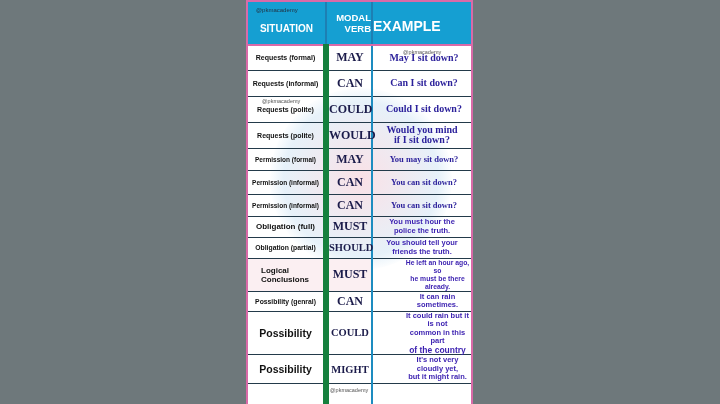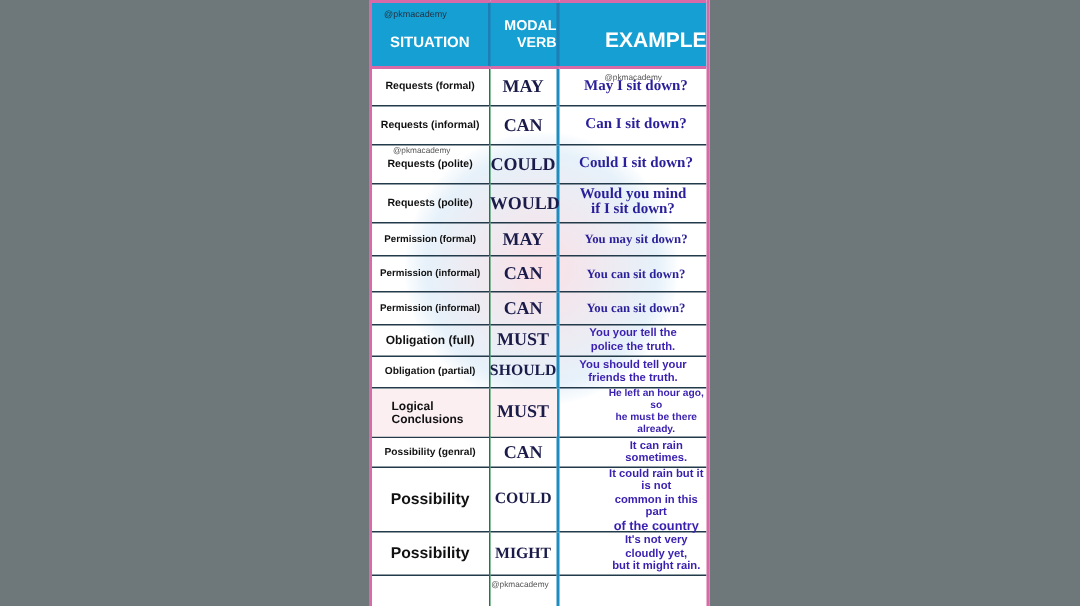--- a/index.html
+++ b/index.html
@@ -39,34 +39,34 @@
     th {
       background:#159fd2; color:#fff; font-weight:bold;
       height:36px; padding:0; vertical-align:middle;
       border-top:2px solid #d96aa8;
       border-bottom:2px solid #d96aa8;
     }
     th.s { font-size:10px; text-align:center; position:relative; }
     th.s .handle { position:absolute; left:8px; top:5px; font-size:6px; font-weight:normal; color:#234; }
     th.s .lab { display:block; padding-top:10px; }
     th.m { font-size:9.5px; line-height:11px; text-align:right; border-left:2px solid #1d7fb3; }
-    th.e { font-size:14px; text-align:right; padding-left:10px; border-left:2px solid #1d7fb3; padding-top:6px;}
+    th.e { font-size:14px; text-align:left; border-left:2px solid #1d7fb3; padding-top:6px;}
     td {
       padding:0; vertical-align:middle;
       border-top:1.5px solid #233a4a;
       position:relative;
       text-align:center;
     }
     td.sit { font-size:7px; font-weight:bold; color:#111; text-align:center; }
     td.sit.big { font-size:10.5px; }
     td.sit.med { font-size:8px; text-align:left; padding-left:13px; line-height:9px;margin-left:23px; }
     td.mod {
       font-family:"Liberation Serif", serif; font-weight:bold; color:#1b1b4a;
       font-size:12px; text-align:center;
-      border-left:1px solid #15803d;
+      border-left:6px solid #15803d;
     }
     td.mod.small { font-size:10.5px; }
     td.ex {
       font-family:"Liberation Serif", serif; font-weight:bold; color:#2a1f9a;
       font-size:10px; padding-left:4px; line-height:10px;
       border-left:2px solid #1d8cc0;
     }
     td.ex.sans { font-family:"Liberation Sans", sans-serif; font-size:7.5px; line-height:8.5px; color:#3a1fb0;padding-left:31px; }
     td.ex.sans.big { font-size:9px; line-height:10.5px; }
     td.ex.sm { font-size:8.5px; }
@@ -149,21 +149,21 @@
       <tr style="height:22px">
         <td class="sit" style="font-size:6.5px">Permission (informal)</td>
         <td class="mod">CAN</td>
         <td class="ex sm">You can sit down?</td>
       </tr>
 
       <tr style="height:21px">
         <td class="sit" style="font-size:8px">Obligation (full)</td>
         <td class="mod">MUST</td>
         <td class="ex sans center">
-          <div>You your tell the</div>
+          <div>You must hour the</div>
           <div>police the truth.</div>
         </td>
       </tr>
 
       <tr style="height:21px">
         <td class="sit" style="font-size:6.8px">Obligation (partial)</td>
         <td class="mod small">SHOULD</td>
         <td class="ex sans center">
           <div>You should tell your</div>
           <div>friends the truth.</div>

